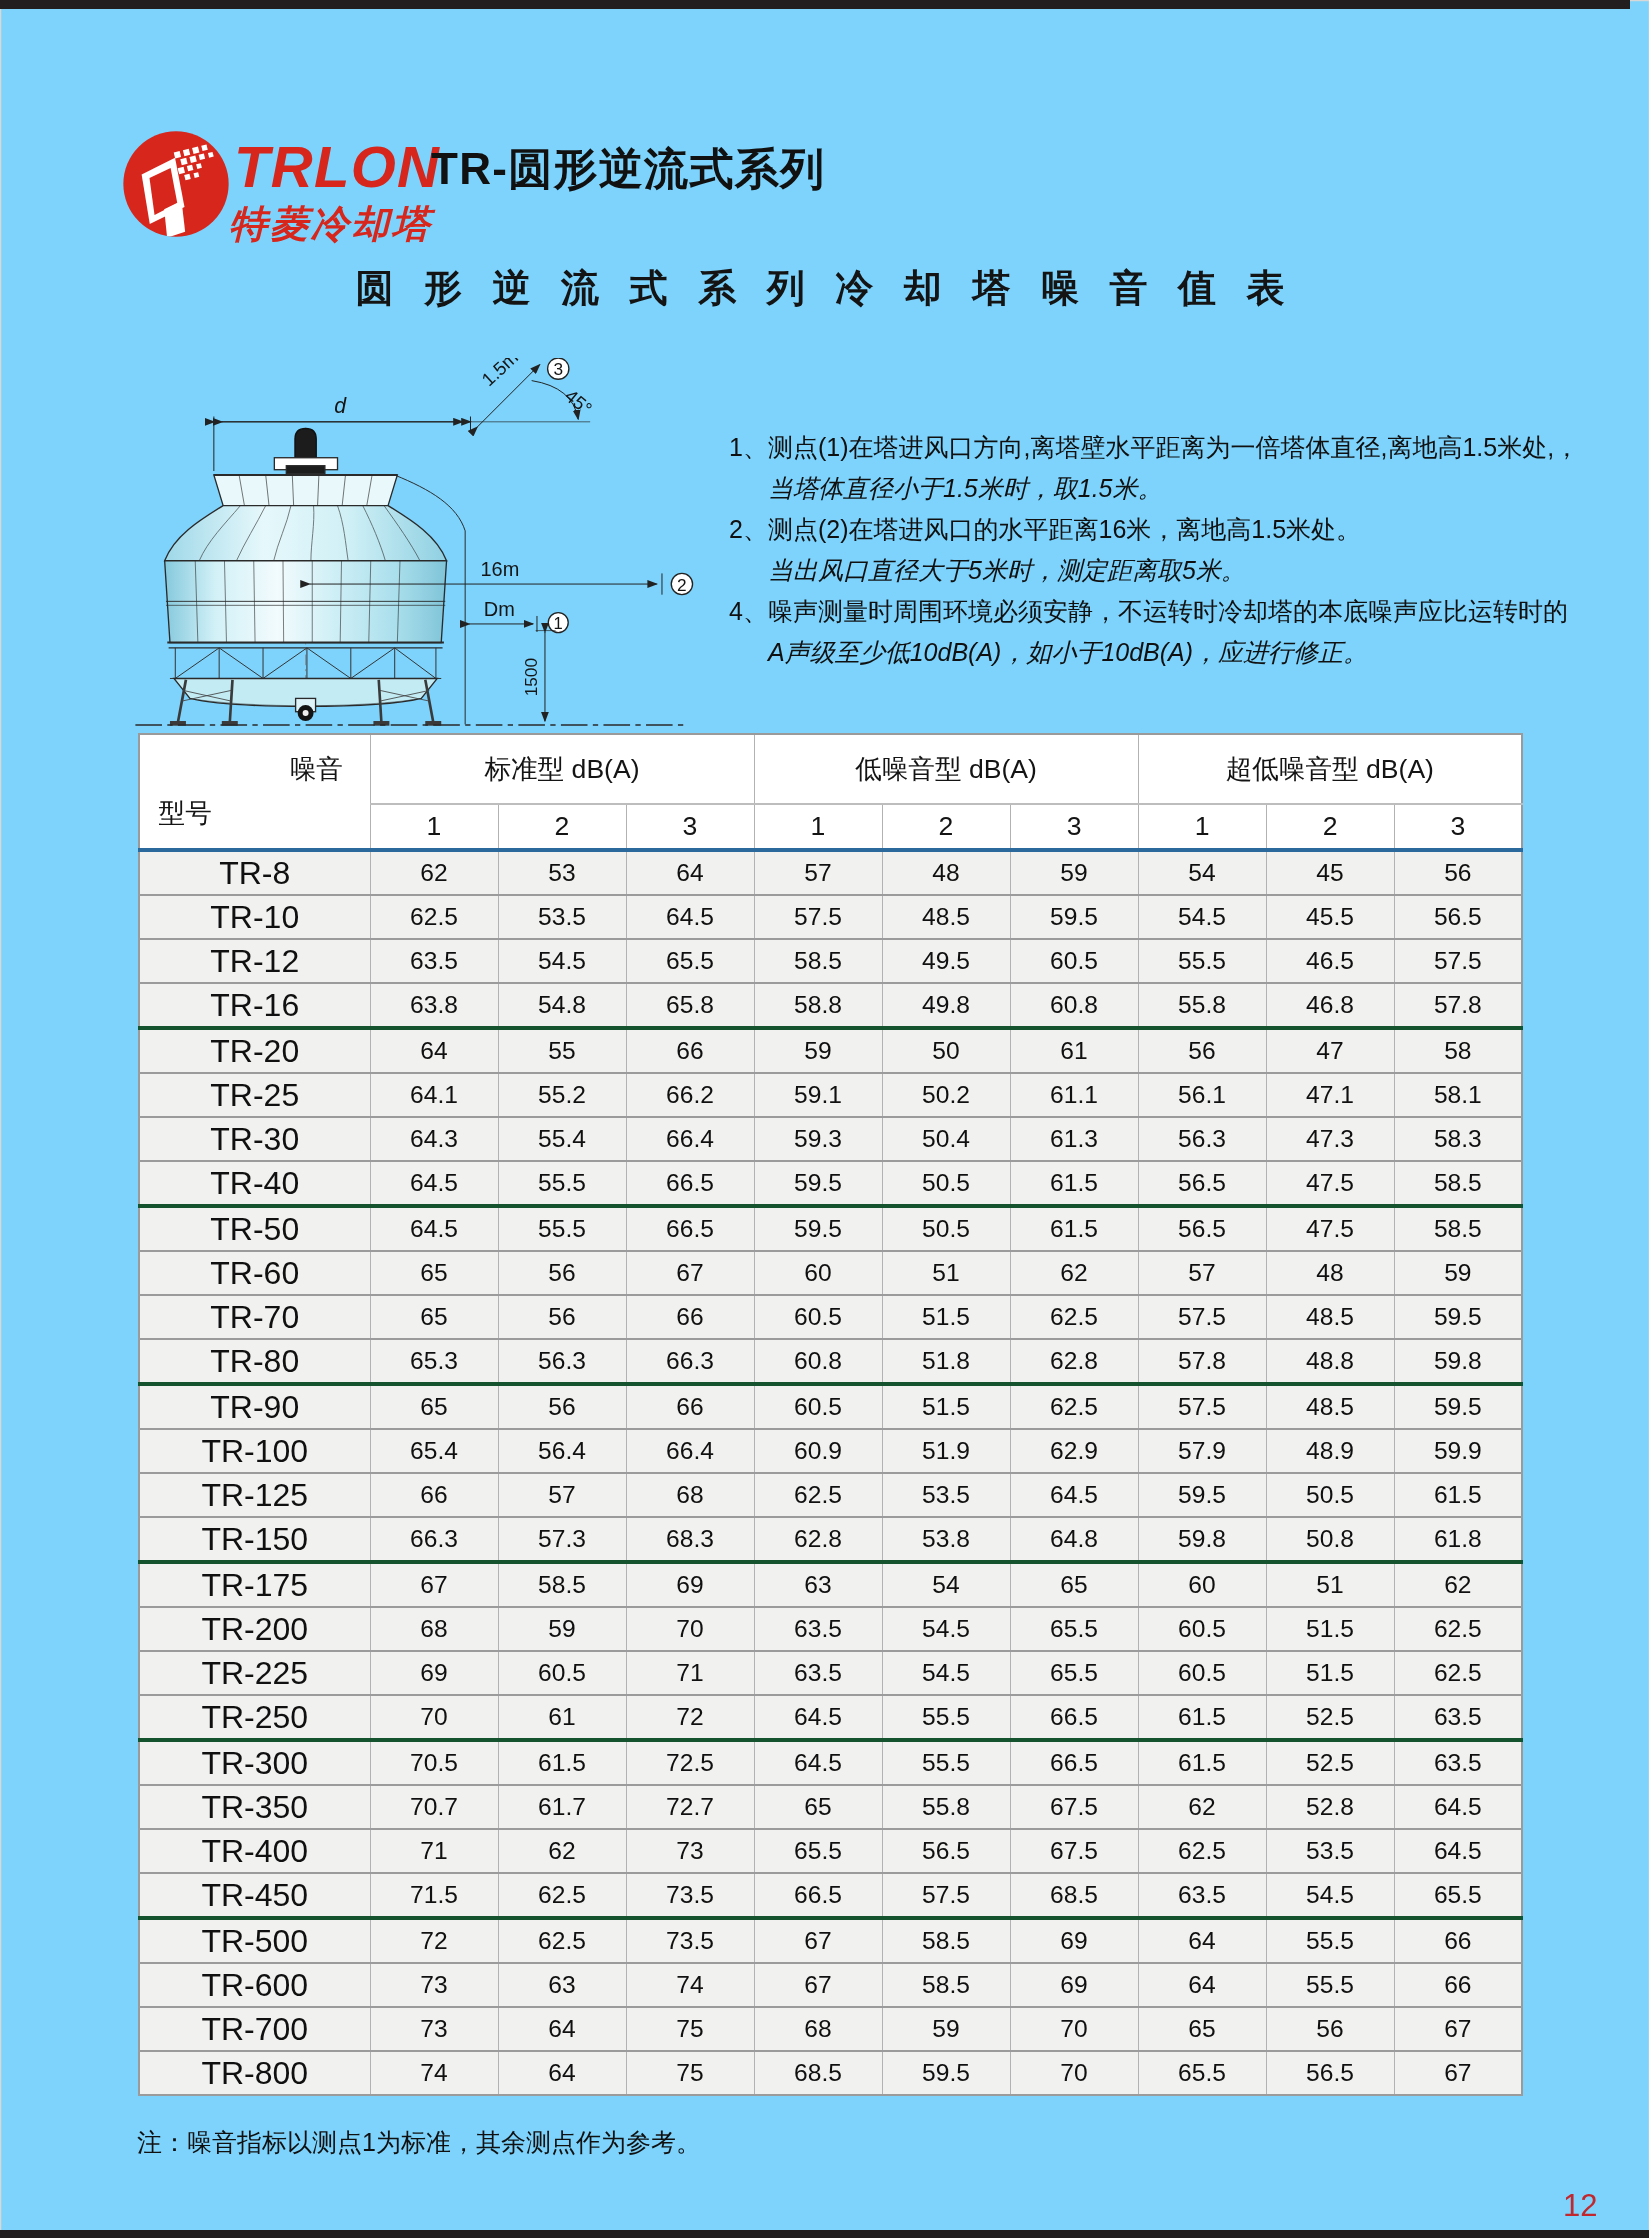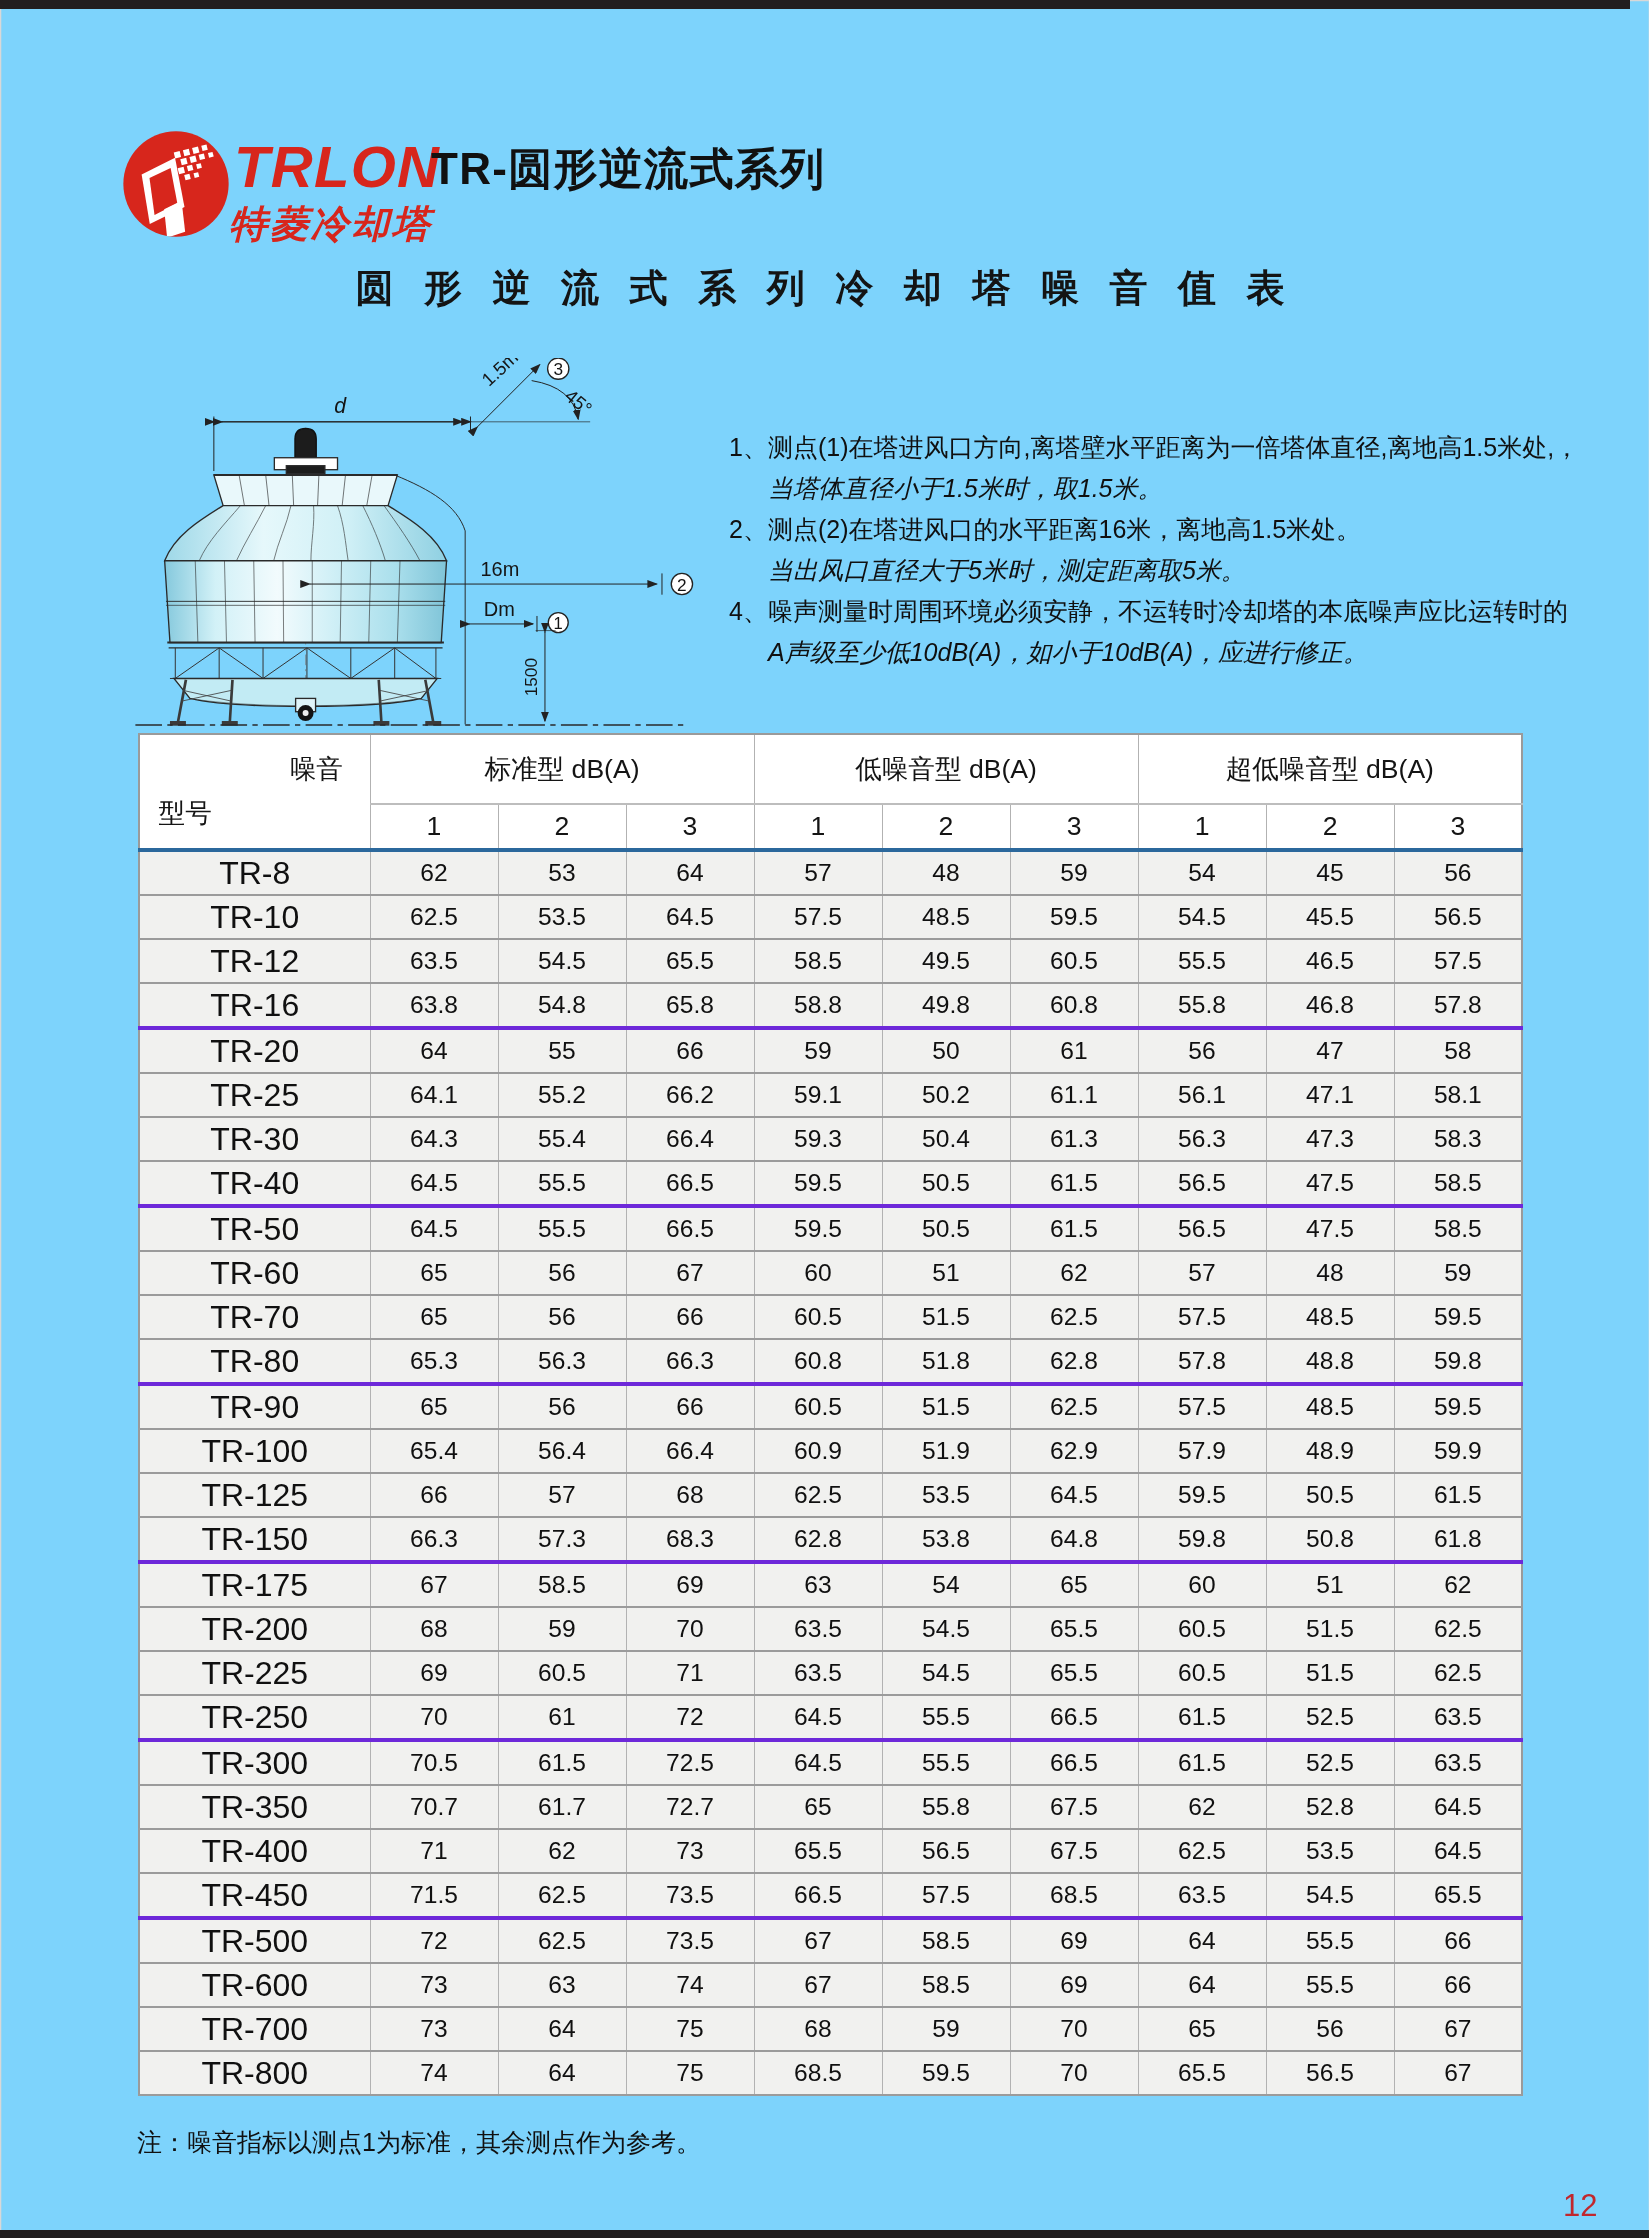--- a/index.html
+++ b/index.html
@@ -49,21 +49,21 @@
     background:linear-gradient(to top right,
       #ffffff calc(50% - 1.3px), #a3a3a3 calc(50% - 1.3px),
       #a3a3a3 calc(50% + 0.7px), #ffffff calc(50% + 0.7px));
   }
   .corner-top{position:absolute;right:26.6px;top:16px;font-size:26.6px;}
   .corner-bottom{position:absolute;left:18.6px;bottom:17.3px;font-size:26.6px;}
   .noise-table tbody td{
     height:42px;font-size:24.6px;color:#101010;background:#f1f1ef;
     border-bottom:2px solid #9b9b9b;
   }
-  .noise-table tbody tr.group-end td{border-bottom:4px solid #6d28d9;}
+  .noise-table tbody tr.group-end td{border-bottom:4px solid #14532d;}
   .noise-table tbody td.model{font-size:32px;}
 
   .footnote{position:absolute;left:137px;top:2126px;font-size:25px;color:#101010;}
   .pagenum{position:absolute;left:1563px;top:2188px;font-size:31px;color:#c1272d;}
 </style>
 </head>
 <body>
 
 <div class="page">
 

